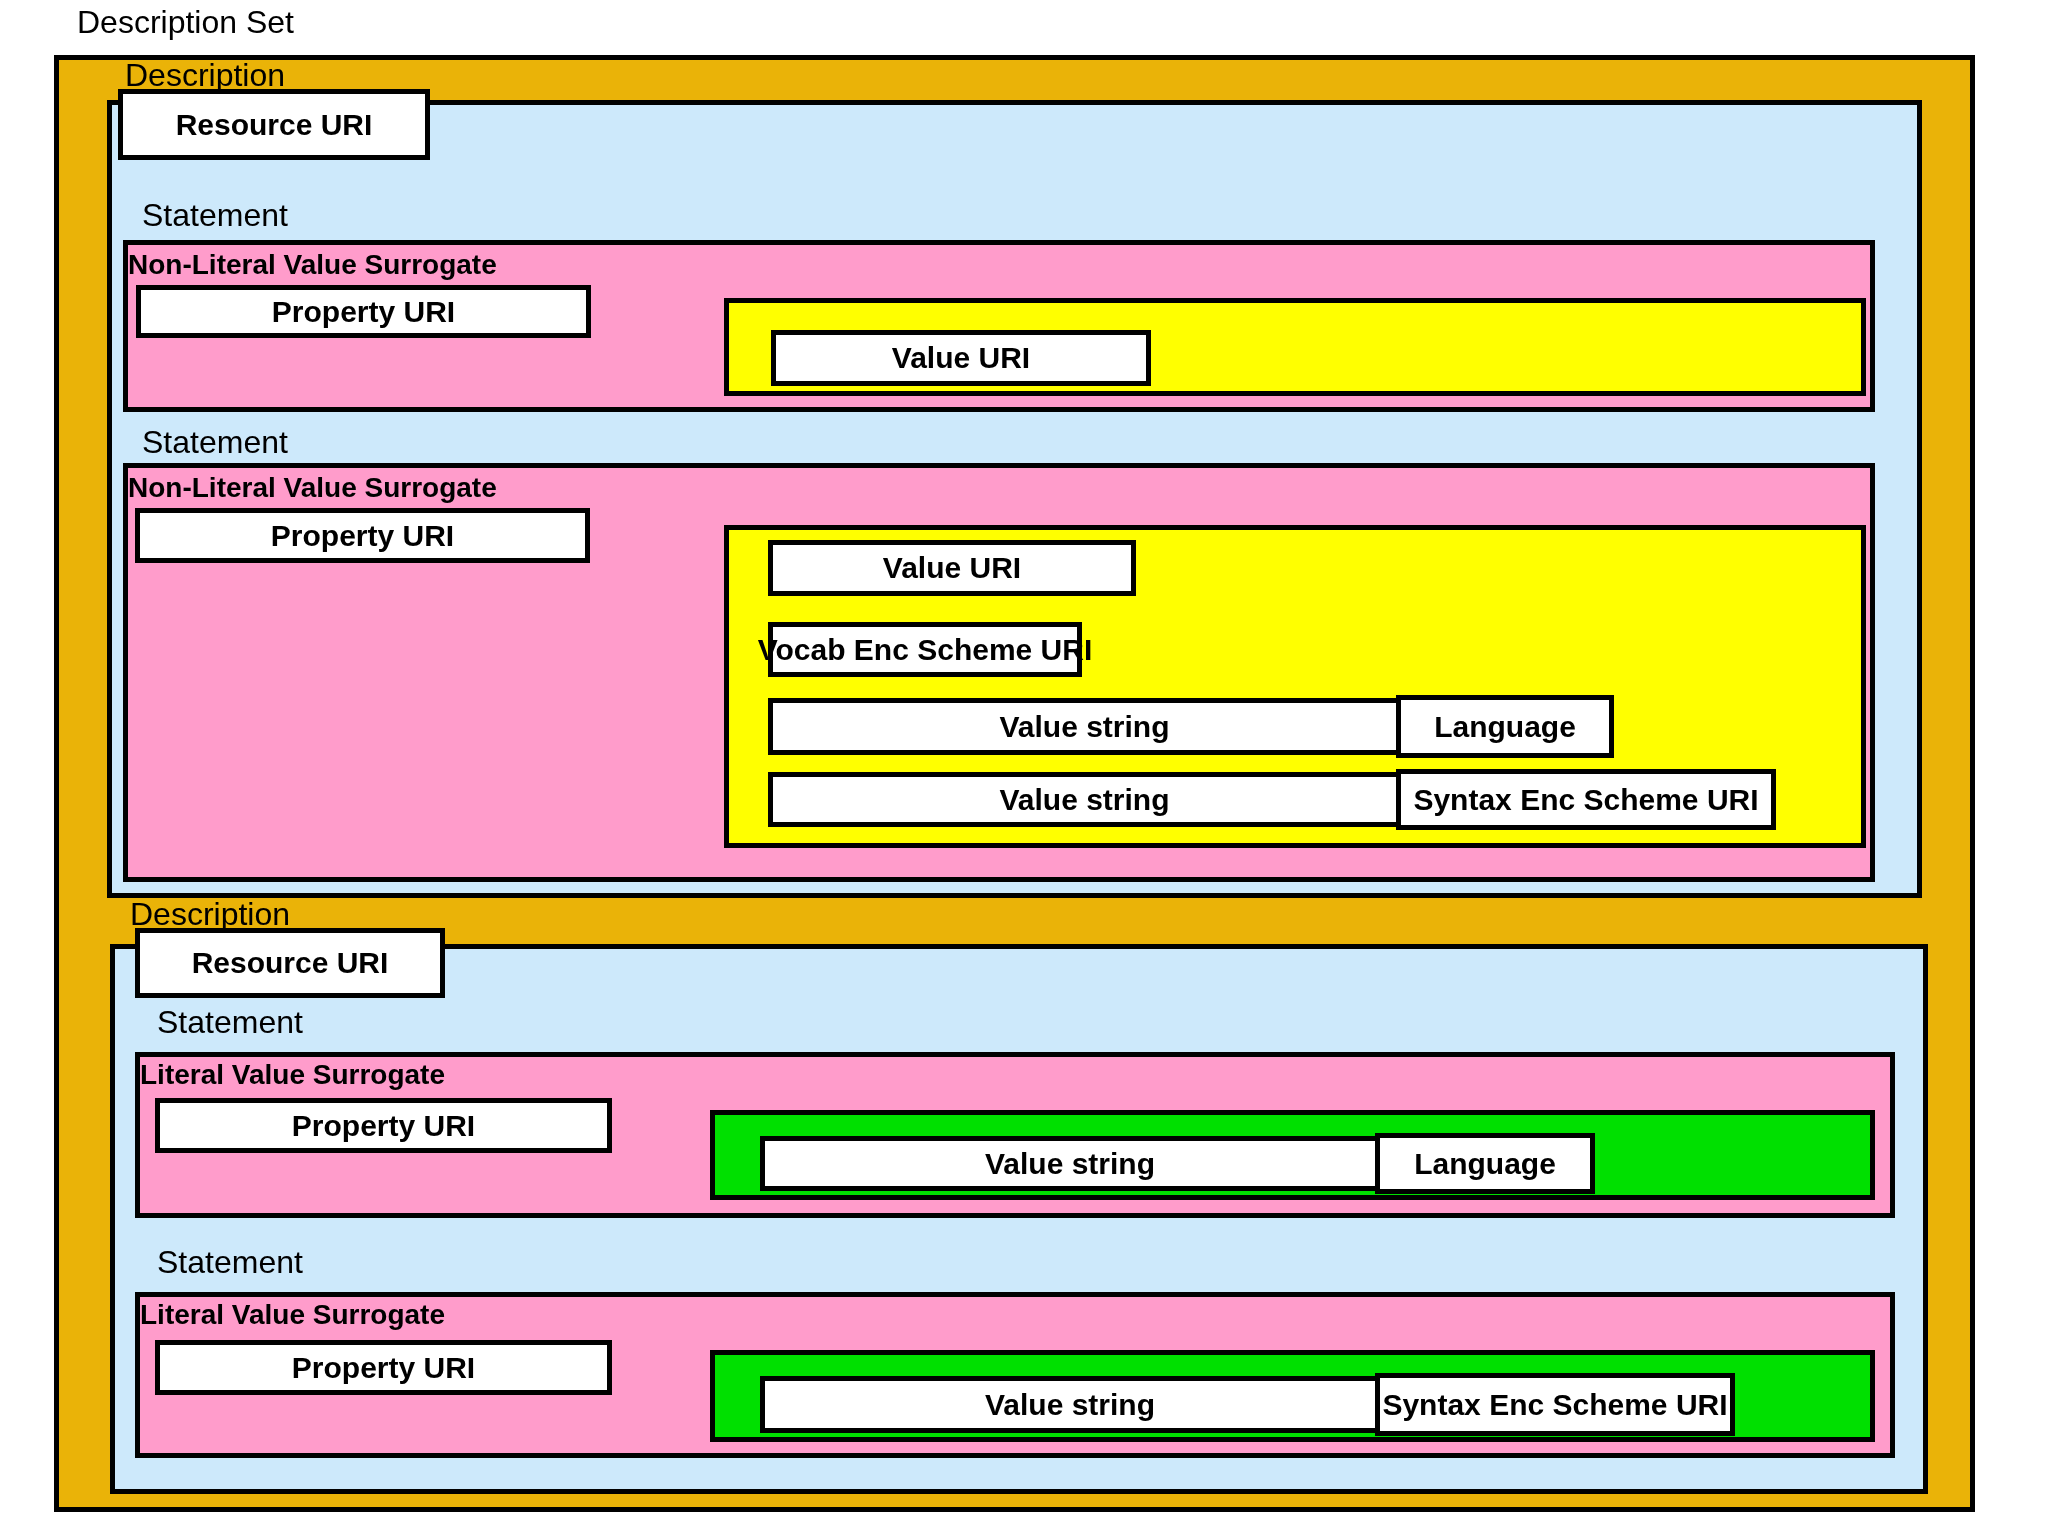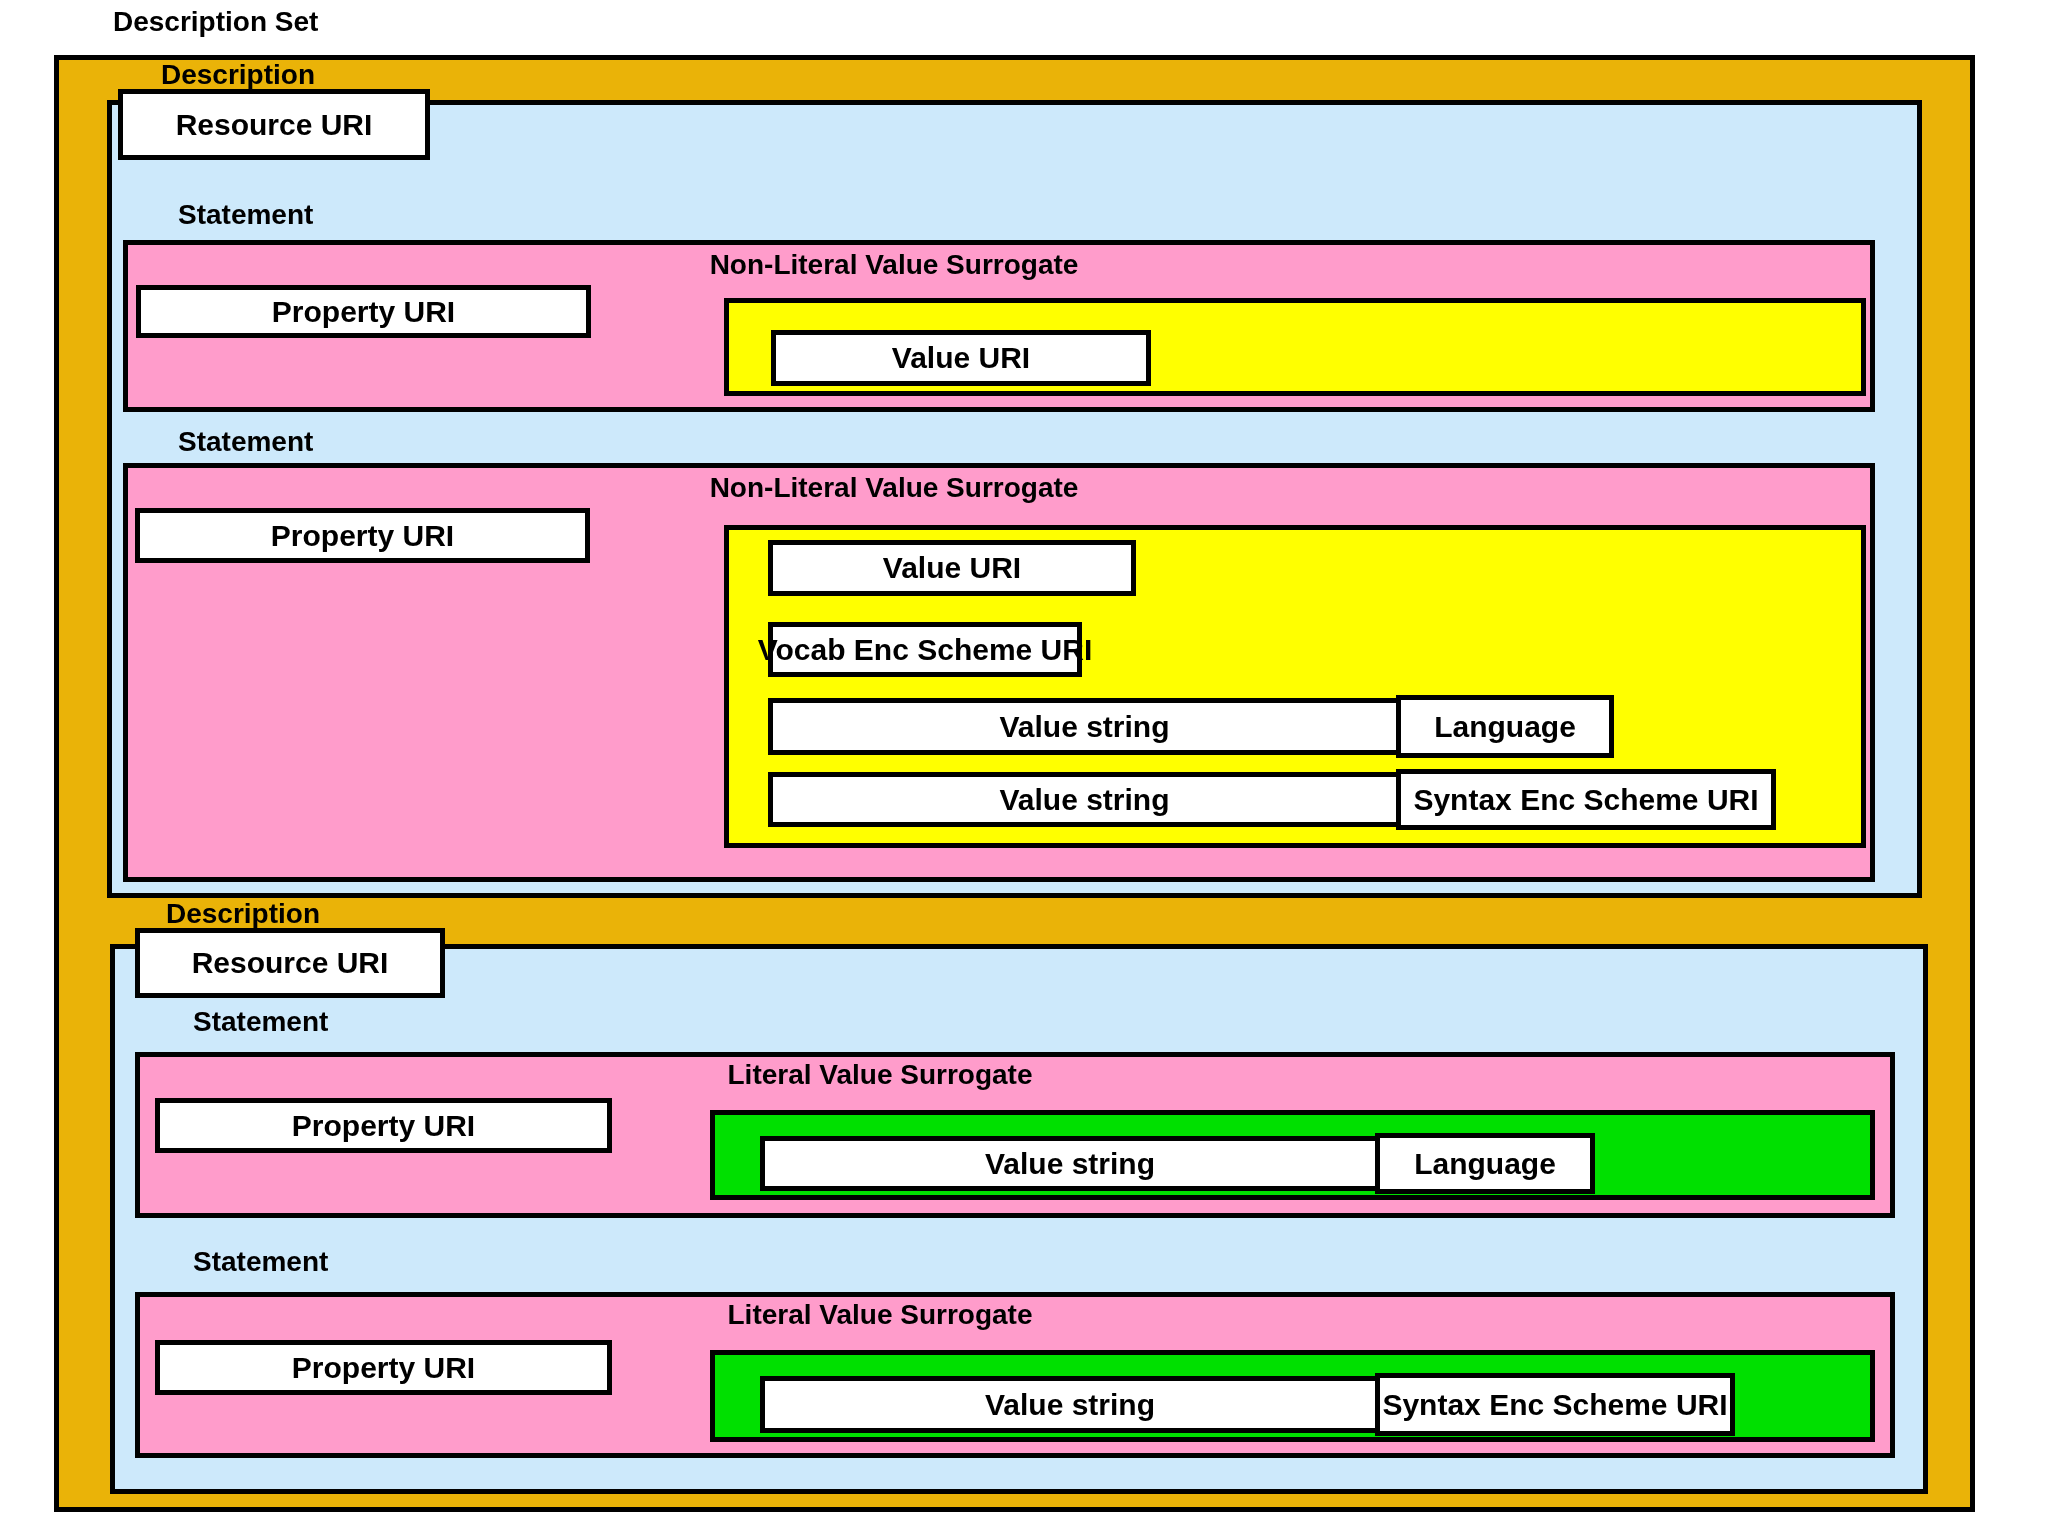--- a/index.html
+++ b/index.html
@@ -22,25 +22,25 @@
   .fill-desc{background:var(--description-fill);}
   .fill-stmt{background:var(--statement-fill);}
   .fill-nonlit{background:var(--non-literal-fill);margin-left:36px;}
   .fill-lit{background:var(--literal-fill);}
   .wbox{
     position:absolute;box-sizing:border-box;border:5px solid var(--border-color);
     background:var(--box-fill);display:flex;align-items:center;justify-content:center;
     font-weight:bold;font-size:30px;white-space:nowrap;
   }
   .lbl{
-    position:absolute;font-weight:bold;font-size:28px;line-height:32px;white-space:nowrap;margin-left:36px;
+    position:absolute;font-weight:normal;font-size:32px;line-height:32px;white-space:nowrap;
   }
   .lbl-center{
     position:absolute;font-weight:bold;font-size:28px;line-height:30px;
-    text-align:center;white-space:nowrap;
+    white-space:nowrap;
   }
 </style>
 </head>
 <body>
 
 <div id="stage">
 
   <div class="lbl" style="left:77px;top:6px;">Description Set</div>
 
   <div class="box" style="left:54px;top:55px;width:1921px;height:1457px;background:#eab308;">

